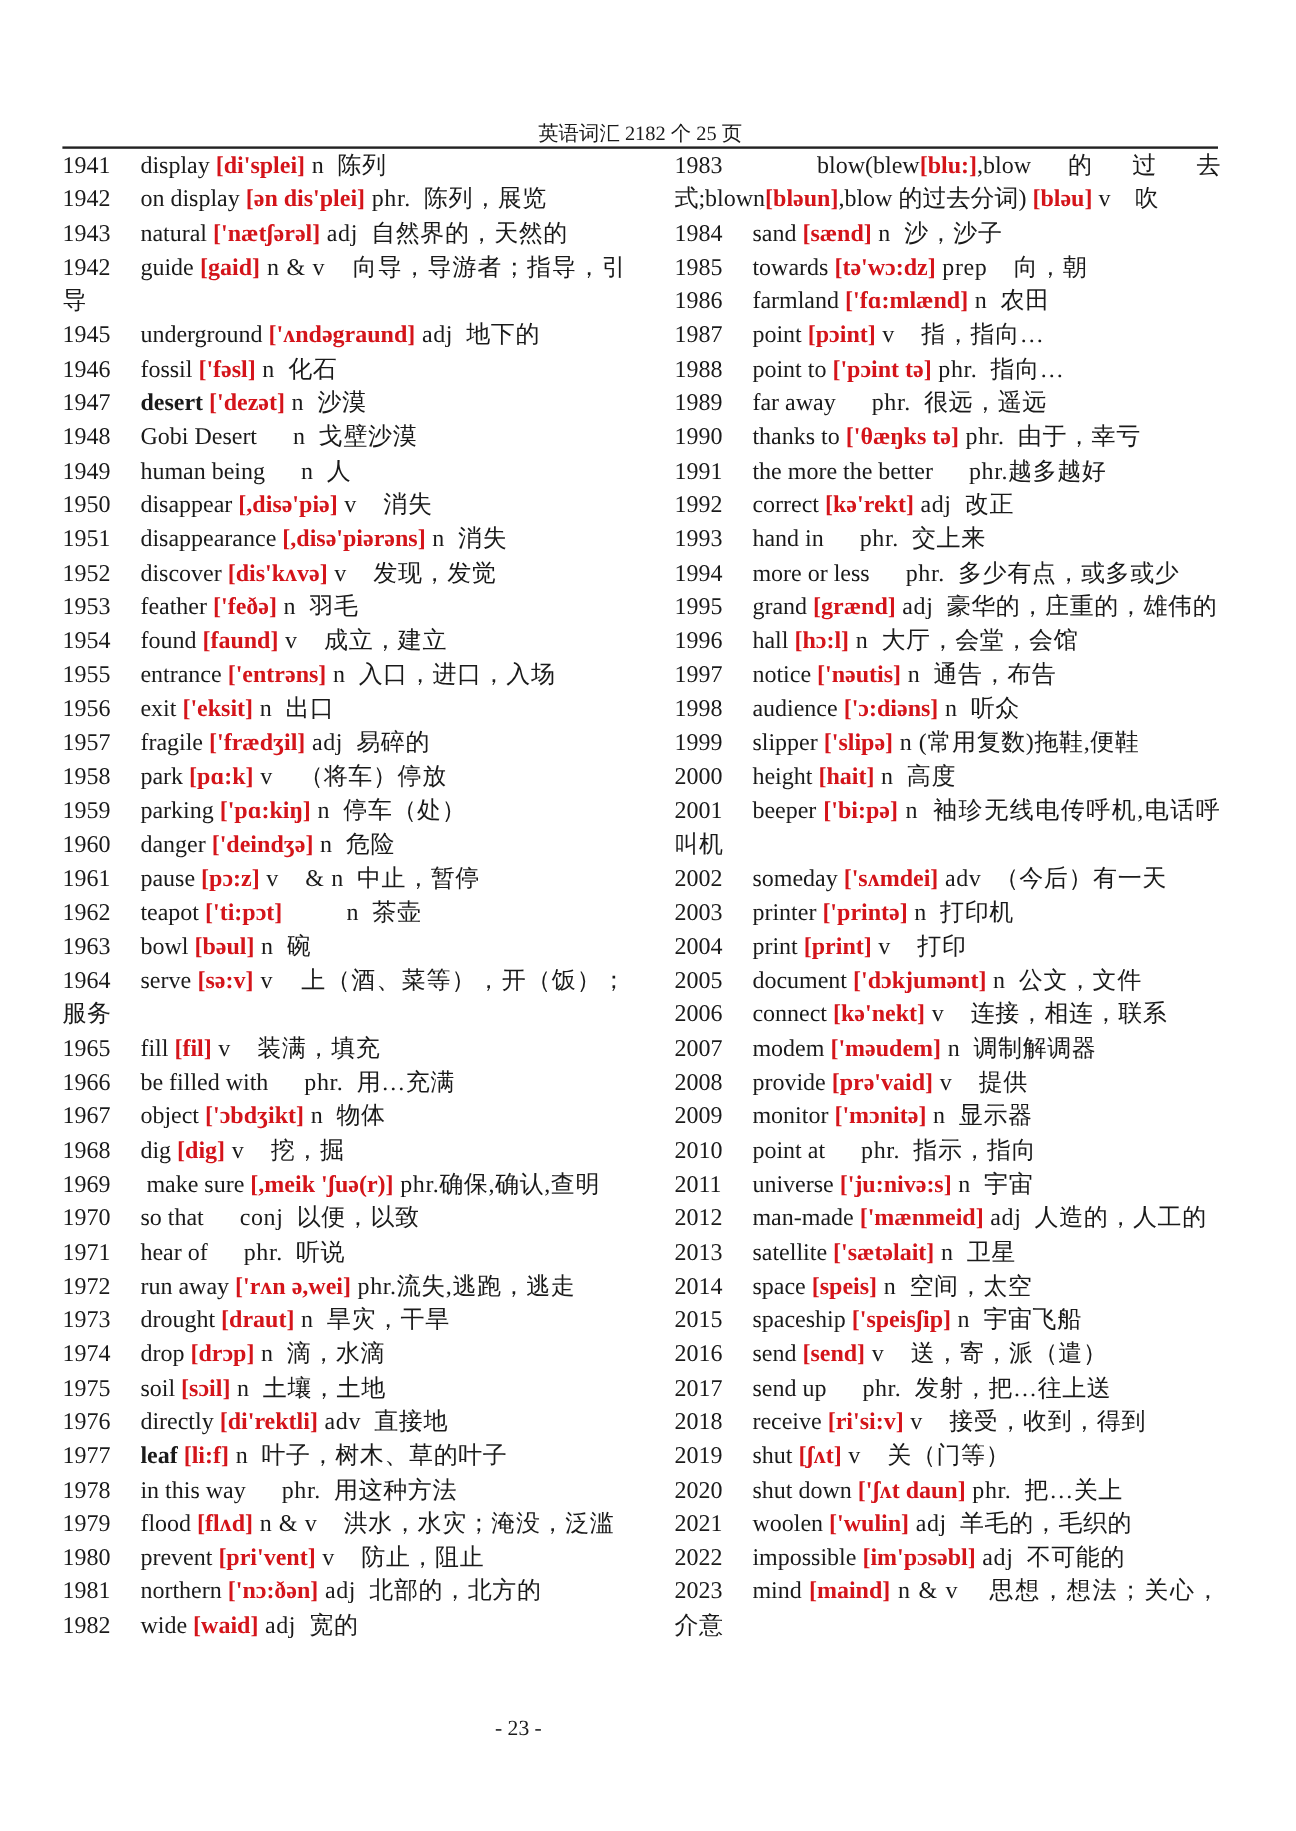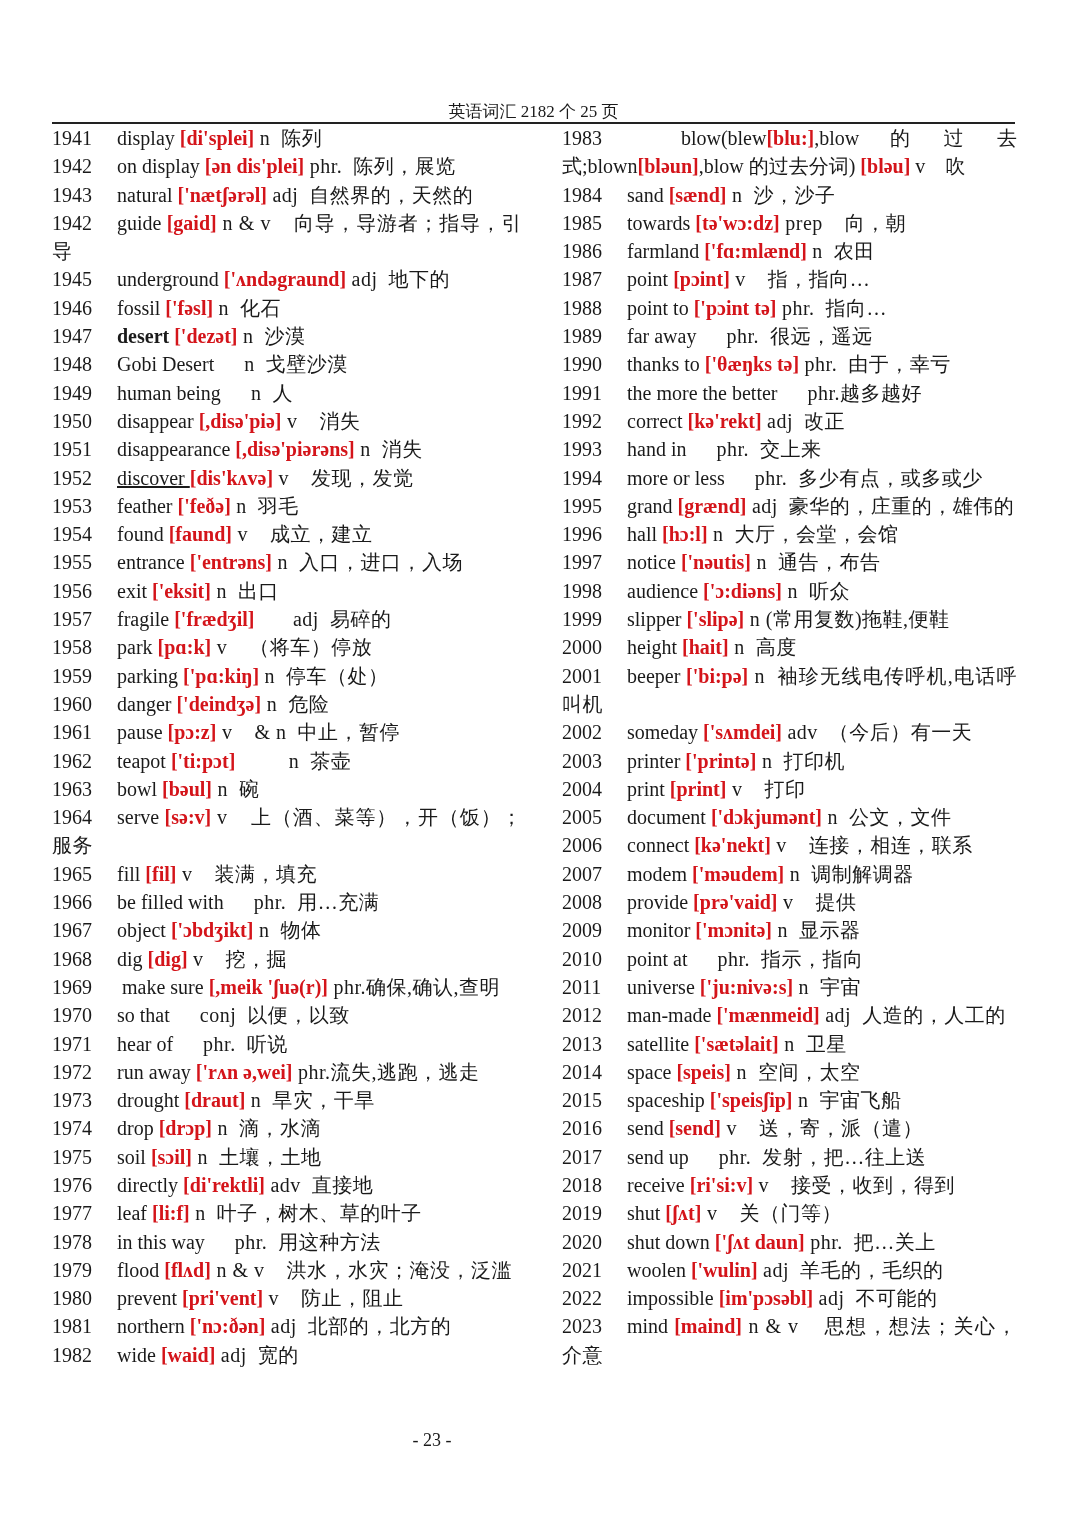--- a/index.html
+++ b/index.html
@@ -30,46 +30,46 @@
     <div class="entry"><span class="num">1942</span><span class="word" style="white-space: pre-wrap;">on display </span><span class="ipa">[ən dis'plei]</span><span class="zh" style="white-space: pre-wrap;"> phr.  陈列，展览</span></div>
     <div class="entry"><span class="num">1943</span><span class="word" style="white-space: pre-wrap;">natural </span><span class="ipa">['nætʃərəl]</span><span class="zh" style="white-space: pre-wrap;"> adj  自然界的，天然的</span></div>
     <div class="entry"><span class="num">1942</span><span class="word" style="white-space: pre-wrap;">guide </span><span class="ipa">[gaid]</span><span class="zh" style="white-space: pre-wrap;"> n &amp; v    向导，导游者；指导，引导</span></div>
     <div class="entry"><span class="num">1945</span><span class="word" style="white-space: pre-wrap;">underground </span><span class="ipa">['ʌndəgraund]</span><span class="zh" style="white-space: pre-wrap;"> adj  地下的</span></div>
     <div class="entry"><span class="num">1946</span><span class="word" style="white-space: pre-wrap;">fossil </span><span class="ipa">['fəsl]</span><span class="zh" style="white-space: pre-wrap;"> n  化石</span></div>
     <div class="entry"><span class="num">1947</span><span class="word" style="white-space: pre-wrap; font-weight: bold;">desert </span><span class="ipa">['dezət]</span><span class="zh" style="white-space: pre-wrap;"> n  沙漠</span></div>
     <div class="entry"><span class="num">1948</span><span class="word" style="white-space: pre-wrap;">Gobi Desert      </span><span class="zh" style="white-space: pre-wrap;">n  戈壁沙漠</span></div>
     <div class="entry"><span class="num">1949</span><span class="word" style="white-space: pre-wrap;">human being      </span><span class="zh" style="white-space: pre-wrap;">n  人</span></div>
     <div class="entry"><span class="num">1950</span><span class="word" style="white-space: pre-wrap;">disappear </span><span class="ipa">[,disə'piə]</span><span class="zh" style="white-space: pre-wrap;"> v    消失</span></div>
     <div class="entry"><span class="num">1951</span><span class="word" style="white-space: pre-wrap;">disappearance </span><span class="ipa">[,disə'piərəns]</span><span class="zh" style="white-space: pre-wrap;"> n  消失</span></div>
-    <div class="entry"><span class="num">1952</span><span class="word" style="white-space: pre-wrap; text-decoration: underline;">discover </span><span class="ipa">[dis'kʌvə]</span><span class="zh" style="white-space: pre-wrap;"> v    发现，发觉</span></div>
+    <div class="entry"><span class="num">1952</span><span class="word" style="white-space: pre-wrap;">discover </span><span class="ipa">[dis'kʌvə]</span><span class="zh" style="white-space: pre-wrap;"> v    发现，发觉</span></div>
     <div class="entry"><span class="num">1953</span><span class="word" style="white-space: pre-wrap;">feather </span><span class="ipa">['feðə]</span><span class="zh" style="white-space: pre-wrap;"> n  羽毛</span></div>
     <div class="entry"><span class="num">1954</span><span class="word" style="white-space: pre-wrap;">found </span><span class="ipa">[faund]</span><span class="zh" style="white-space: pre-wrap;"> v    成立，建立</span></div>
     <div class="entry"><span class="num">1955</span><span class="word" style="white-space: pre-wrap;">entrance </span><span class="ipa">['entrəns]</span><span class="zh" style="white-space: pre-wrap;"> n  入口，进口，入场</span></div>
     <div class="entry"><span class="num">1956</span><span class="word" style="white-space: pre-wrap;">exit </span><span class="ipa">['eksit]</span><span class="zh" style="white-space: pre-wrap;"> n  出口</span></div>
-    <div class="entry"><span class="num">1957</span><span class="word" style="white-space: pre-wrap;">fragile </span><span class="ipa">['frædʒil]</span><span class="zh" style="white-space: pre-wrap; padding-left: 33px;"> adj  易碎的</span></div>
+    <div class="entry"><span class="num">1957</span><span class="word" style="white-space: pre-wrap;">fragile </span><span class="ipa">['frædʒil]</span><span class="zh" style="white-space: pre-wrap;"> adj  易碎的</span></div>
     <div class="entry"><span class="num">1958</span><span class="word" style="white-space: pre-wrap;">park </span><span class="ipa">[pɑ:k]</span><span class="zh" style="white-space: pre-wrap;"> v    （将车）停放</span></div>
     <div class="entry"><span class="num">1959</span><span class="word" style="white-space: pre-wrap;">parking </span><span class="ipa">['pɑ:kiŋ]</span><span class="zh" style="white-space: pre-wrap;"> n  停车（处）</span></div>
     <div class="entry"><span class="num">1960</span><span class="word" style="white-space: pre-wrap;">danger </span><span class="ipa">['deindʒə]</span><span class="zh" style="white-space: pre-wrap;"> n  危险</span></div>
     <div class="entry"><span class="num">1961</span><span class="word" style="white-space: pre-wrap;">pause </span><span class="ipa">[pɔ:z]</span><span class="zh" style="white-space: pre-wrap;"> v    &amp; n  中止，暂停</span></div>
     <div class="entry"><span class="num">1962</span><span class="word" style="white-space: pre-wrap;">teapot </span><span class="ipa">['ti:pɔt]</span><span class="zh" style="white-space: pre-wrap; padding-left: 48px;"> n  茶壶</span></div>
     <div class="entry"><span class="num">1963</span><span class="word" style="white-space: pre-wrap;">bowl </span><span class="ipa">[bəul]</span><span class="zh" style="white-space: pre-wrap;"> n  碗</span></div>
     <div class="entry"><span class="num">1964</span><span class="word" style="white-space: pre-wrap;">serve </span><span class="ipa">[sə:v]</span><span class="zh" style="white-space: pre-wrap;"> v    上（酒、菜等），开（饭）；服务</span></div>
     <div class="entry"><span class="num">1965</span><span class="word" style="white-space: pre-wrap;">fill </span><span class="ipa">[fil]</span><span class="zh" style="white-space: pre-wrap;"> v    装满，填充</span></div>
     <div class="entry"><span class="num">1966</span><span class="word" style="white-space: pre-wrap;">be filled with      </span><span class="zh" style="white-space: pre-wrap;">phr.  用…充满</span></div>
     <div class="entry"><span class="num">1967</span><span class="word" style="white-space: pre-wrap;">object </span><span class="ipa">['ɔbdʒikt]</span><span class="zh" style="white-space: pre-wrap;"> n  物体</span></div>
     <div class="entry"><span class="num">1968</span><span class="word" style="white-space: pre-wrap;">dig </span><span class="ipa">[dig]</span><span class="zh" style="white-space: pre-wrap;"> v    挖，掘</span></div>
     <div class="entry"><span class="num">1969</span><span class="word" style="white-space: pre-wrap;"> make sure </span><span class="ipa">[,meik 'ʃuə(r)]</span><span class="zh" style="white-space: pre-wrap;"> phr.确保,确认,查明</span></div>
     <div class="entry"><span class="num">1970</span><span class="word" style="white-space: pre-wrap;">so that      </span><span class="zh" style="white-space: pre-wrap;">conj  以便，以致</span></div>
     <div class="entry"><span class="num">1971</span><span class="word" style="white-space: pre-wrap;">hear of      </span><span class="zh" style="white-space: pre-wrap;">phr.  听说</span></div>
     <div class="entry"><span class="num">1972</span><span class="word" style="white-space: pre-wrap;">run away </span><span class="ipa">['rʌn ə,wei]</span><span class="zh" style="white-space: pre-wrap;"> phr.流失,逃跑，逃走</span></div>
     <div class="entry"><span class="num">1973</span><span class="word" style="white-space: pre-wrap;">drought </span><span class="ipa">[draut]</span><span class="zh" style="white-space: pre-wrap;"> n  旱灾，干旱</span></div>
     <div class="entry"><span class="num">1974</span><span class="word" style="white-space: pre-wrap;">drop </span><span class="ipa">[drɔp]</span><span class="zh" style="white-space: pre-wrap;"> n  滴，水滴</span></div>
     <div class="entry"><span class="num">1975</span><span class="word" style="white-space: pre-wrap;">soil </span><span class="ipa">[sɔil]</span><span class="zh" style="white-space: pre-wrap;"> n  土壤，土地</span></div>
     <div class="entry"><span class="num">1976</span><span class="word" style="white-space: pre-wrap;">directly </span><span class="ipa">[di'rektli]</span><span class="zh" style="white-space: pre-wrap;"> adv  直接地</span></div>
-    <div class="entry"><span class="num">1977</span><span class="word" style="white-space: pre-wrap;">leaf </span><span class="ipa">[li:f]</span><span class="zh" style="white-space: pre-wrap;"> n  叶子，树木、草的叶子</span></div>
+    <div class="entry"><span class="num">1977</span><span class="word" style="white-space: pre-wrap; font-weight: bold;">leaf </span><span class="ipa">[li:f]</span><span class="zh" style="white-space: pre-wrap;"> n  叶子，树木、草的叶子</span></div>
     <div class="entry"><span class="num">1978</span><span class="word" style="white-space: pre-wrap;">in this way      </span><span class="zh" style="white-space: pre-wrap;">phr.  用这种方法</span></div>
     <div class="entry"><span class="num">1979</span><span class="word" style="white-space: pre-wrap;">flood </span><span class="ipa">[flʌd]</span><span class="zh" style="white-space: pre-wrap;"> n &amp; v    洪水，水灾；淹没，泛滥</span></div>
     <div class="entry"><span class="num">1980</span><span class="word" style="white-space: pre-wrap;">prevent </span><span class="ipa">[pri'vent]</span><span class="zh" style="white-space: pre-wrap;"> v    防止，阻止</span></div>
     <div class="entry"><span class="num">1981</span><span class="word" style="white-space: pre-wrap;">northern </span><span class="ipa">['nɔ:ðən]</span><span class="zh" style="white-space: pre-wrap;"> adj  北部的，北方的</span></div>
     <div class="entry"><span class="num">1982</span><span class="word" style="white-space: pre-wrap;">wide </span><span class="ipa">[waid]</span><span class="zh" style="white-space: pre-wrap;"> adj  宽的</span></div>
   </div>
 <div class="col right" id="rightCol">
     <div class="entry"><span class="num">1983</span><span class="word" style="white-space: pre-wrap;">       blow(blew</span><span class="ipa" style="white-space: pre-wrap;">[blu:]</span><span class="word" style="white-space: pre-wrap;">,blow    的    过    去式;blown</span><span class="ipa" style="white-space: pre-wrap;">[bləun]</span><span class="word" style="white-space: pre-wrap;">,blow 的过去分词) </span><span class="ipa" style="white-space: pre-wrap;">[bləu]</span><span class="word" style="white-space: pre-wrap;"> v    吹</span></div>
     <div class="entry"><span class="num">1984</span><span class="word" style="white-space: pre-wrap;">sand </span><span class="ipa">[sænd]</span><span class="zh" style="white-space: pre-wrap;"> n  沙，沙子</span></div>
     <div class="entry"><span class="num">1985</span><span class="word" style="white-space: pre-wrap;">towards </span><span class="ipa">[tə'wɔ:dz]</span><span class="zh" style="white-space: pre-wrap;"> prep    向，朝</span></div>

